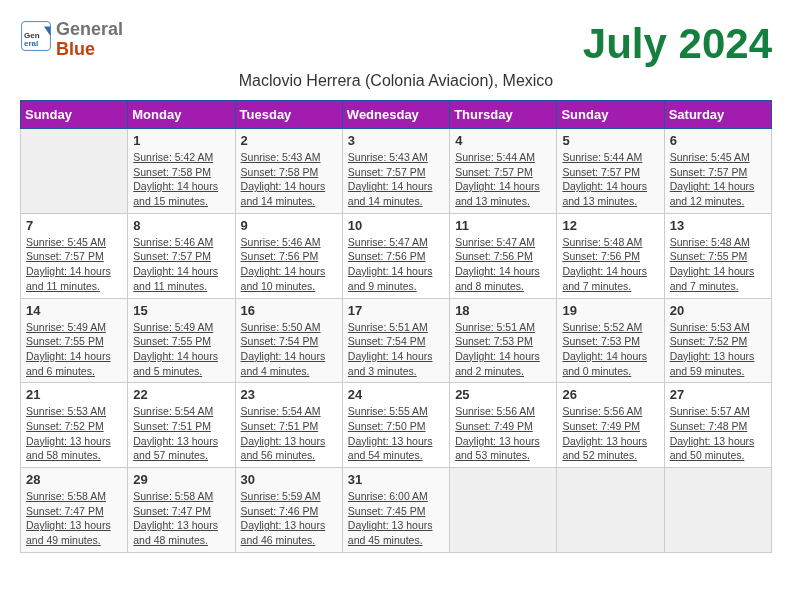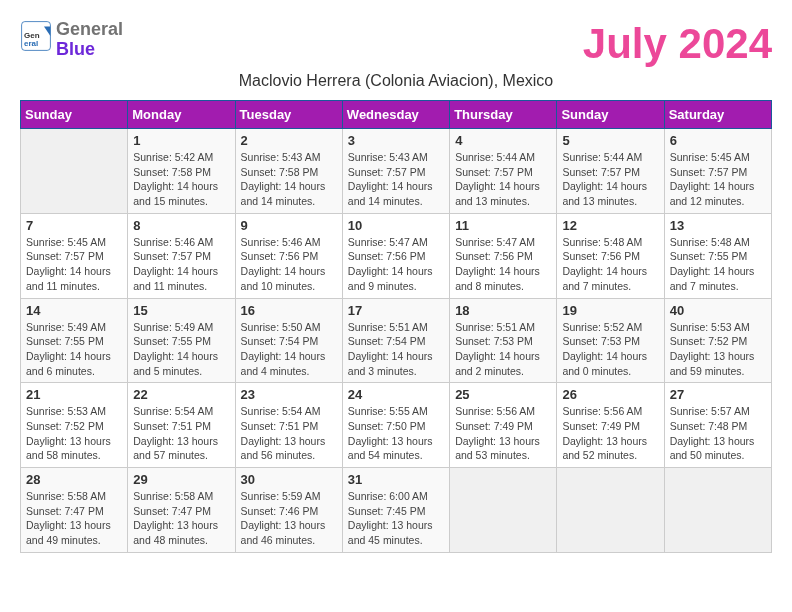--- a/index.html
+++ b/index.html
@@ -19,30 +19,30 @@
     .logo-area {
       display: flex;
       align-items: flex-start;
     }
     .logo-text {
       font-size: 18px;
       font-weight: bold;
       line-height: 1.1;
     }
     .logo-general { color: #737373; }
-    .logo-blue { color: #6d28d9; }
+    .logo-blue { color: #c2410c; }
     .logo-icon {
       width: 32px;
       height: 32px;
       margin-right: 4px;
     }
     .month-title {
       font-size: 42px;
       font-weight: bold;
-      color: #ec4899;
+      color: #15803d;
       text-align: right;
     }
     .location-title {
       font-size: 16px;
       color: #333;
       text-align: center;
       margin-bottom: 10px;
     }
     table {
       width: 100%;
@@ -75,20 +75,21 @@
       font-size: 13px;
       font-weight: bold;
       color: #333;
       display: block;
       margin-bottom: 2px;
     }
     .day-info {
       color: #444;
       font-size: 10.5px;
       line-height: 1.4;
+      text-decoration: underline;
     }
     .empty-cell {
       background-color: #f0f0f0 !important;
     }
   </style>
 </head>
 <body>
 
 <div class="header-logo">
   <div class="logo-area">
@@ -201,21 +202,21 @@
         </td>
         <td>
           <span class="day-number">18</span>
           <div class="day-info">Sunrise: 5:51 AM<br>Sunset: 7:53 PM<br>Daylight: 14 hours<br>and 2 minutes.</div>
         </td>
         <td>
           <span class="day-number">19</span>
           <div class="day-info">Sunrise: 5:52 AM<br>Sunset: 7:53 PM<br>Daylight: 14 hours<br>and 0 minutes.</div>
         </td>
         <td>
-          <span class="day-number">40</span>
+          <span class="day-number">20</span>
           <div class="day-info">Sunrise: 5:53 AM<br>Sunset: 7:52 PM<br>Daylight: 13 hours<br>and 59 minutes.</div>
         </td>
       </tr>
       <tr>
         <td>
           <span class="day-number">21</span>
           <div class="day-info">Sunrise: 5:53 AM<br>Sunset: 7:52 PM<br>Daylight: 13 hours<br>and 58 minutes.</div>
         </td>
         <td>
           <span class="day-number">22</span>

